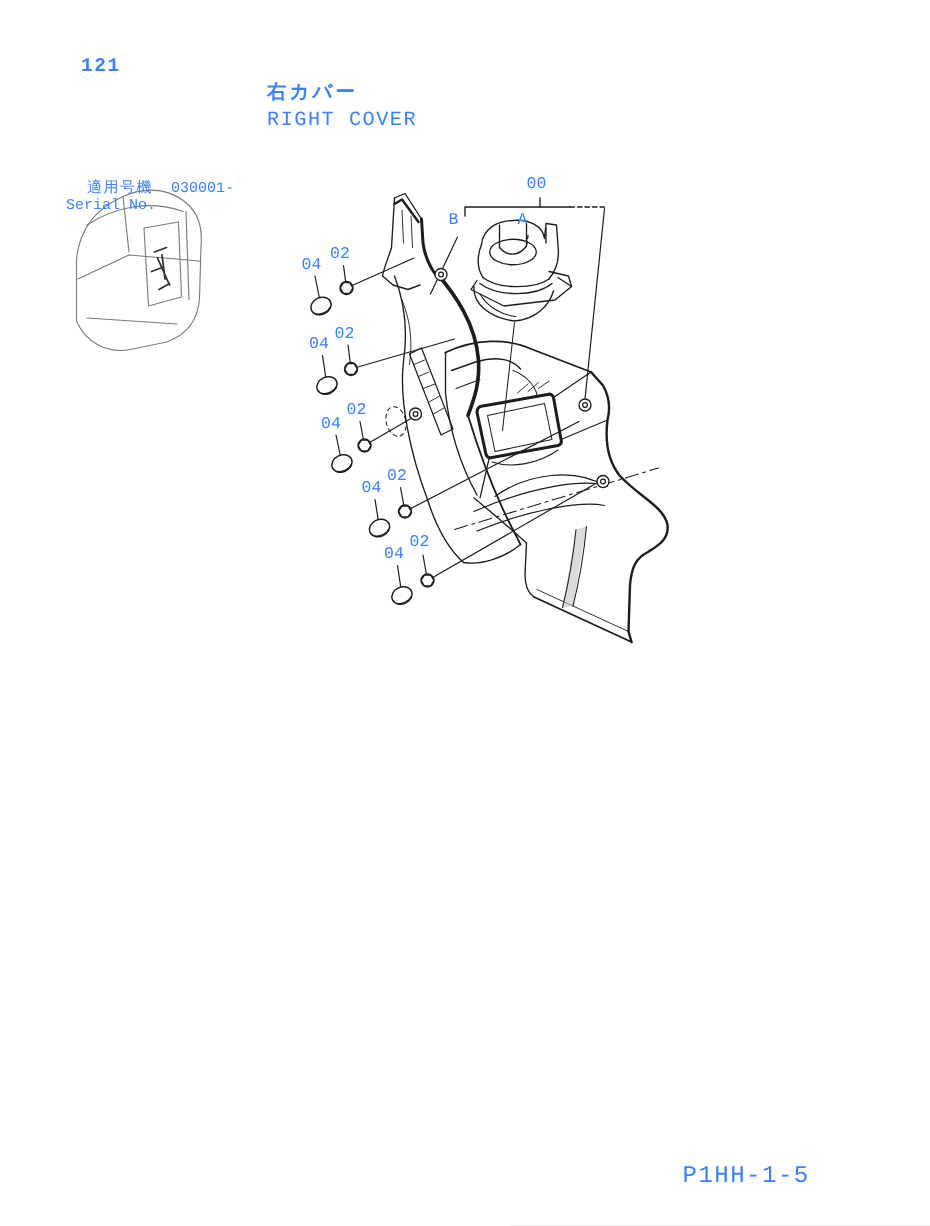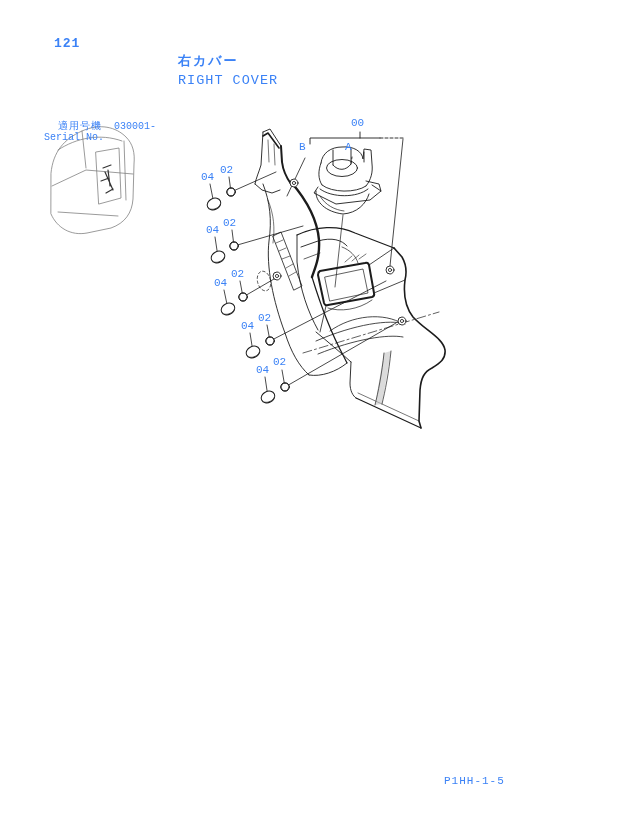--- a/index.html
+++ b/index.html
@@ -7,21 +7,21 @@
         font-family:"Liberation Mono","DejaVu Sans Mono",monospace;color:#3b82f6;}
   .art{position:absolute;left:0;top:0;}
   .lbl{position:absolute;font-size:11px;line-height:1;text-align:left;white-space:nowrap;}
   .page-number{position:absolute;left:54px;top:36px;font-size:13px;font-weight:bold;letter-spacing:1px;}
   .title-block{position:absolute;left:178px;top:52px;width:212px;text-align:left;}
   .title-ja{font-size:13px;font-weight:bold;letter-spacing:2px;}
   .title-en{font-size:13.5px;margin-top:3px;letter-spacing:1px;}
   .serial-block{position:absolute;left:44px;top:84px;font-size:10px;line-height:11px;margin-top:37px;}
   .serial-line1{padding-left:14px;}
   .serial-ja{display:inline-block;min-width:50px;letter-spacing:1px;}
-  .doc-code{position:absolute;left:444px;top:775px;font-size:11px;letter-spacing:1px;}
+  .doc-code{position:absolute;left:455px;top:775px;font-size:16px;letter-spacing:1px;}
 </style>
 </head>
 <body>
 
 <div class="page">
 
   <svg class="art" width="620" height="817" viewBox="0 0 620 817" fill="none" stroke="#1c1c1c" stroke-width="0.9" stroke-linecap="round" stroke-linejoin="round">
 
     <defs>
       <g id="bolt-def">

